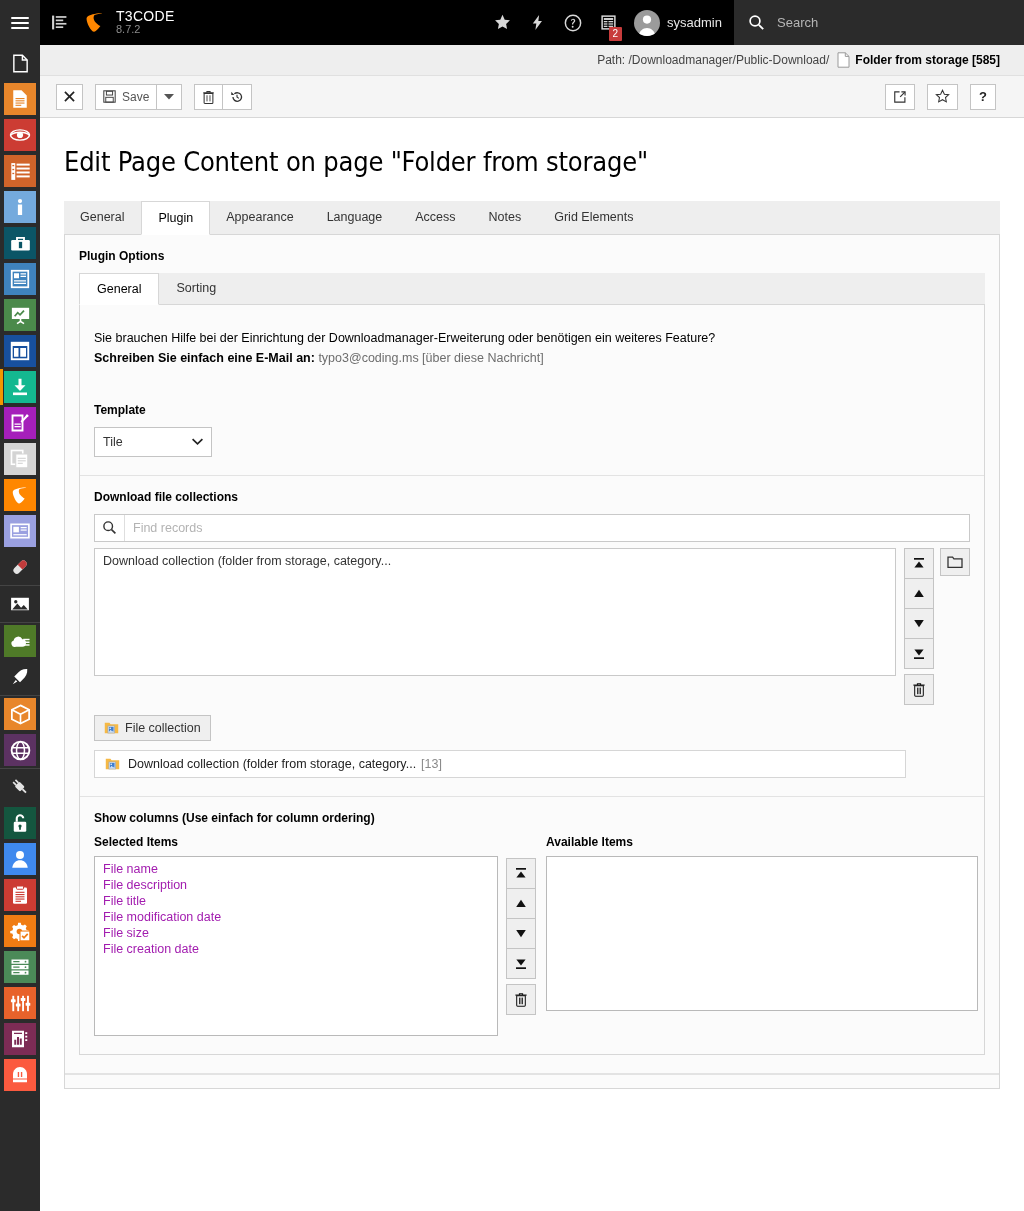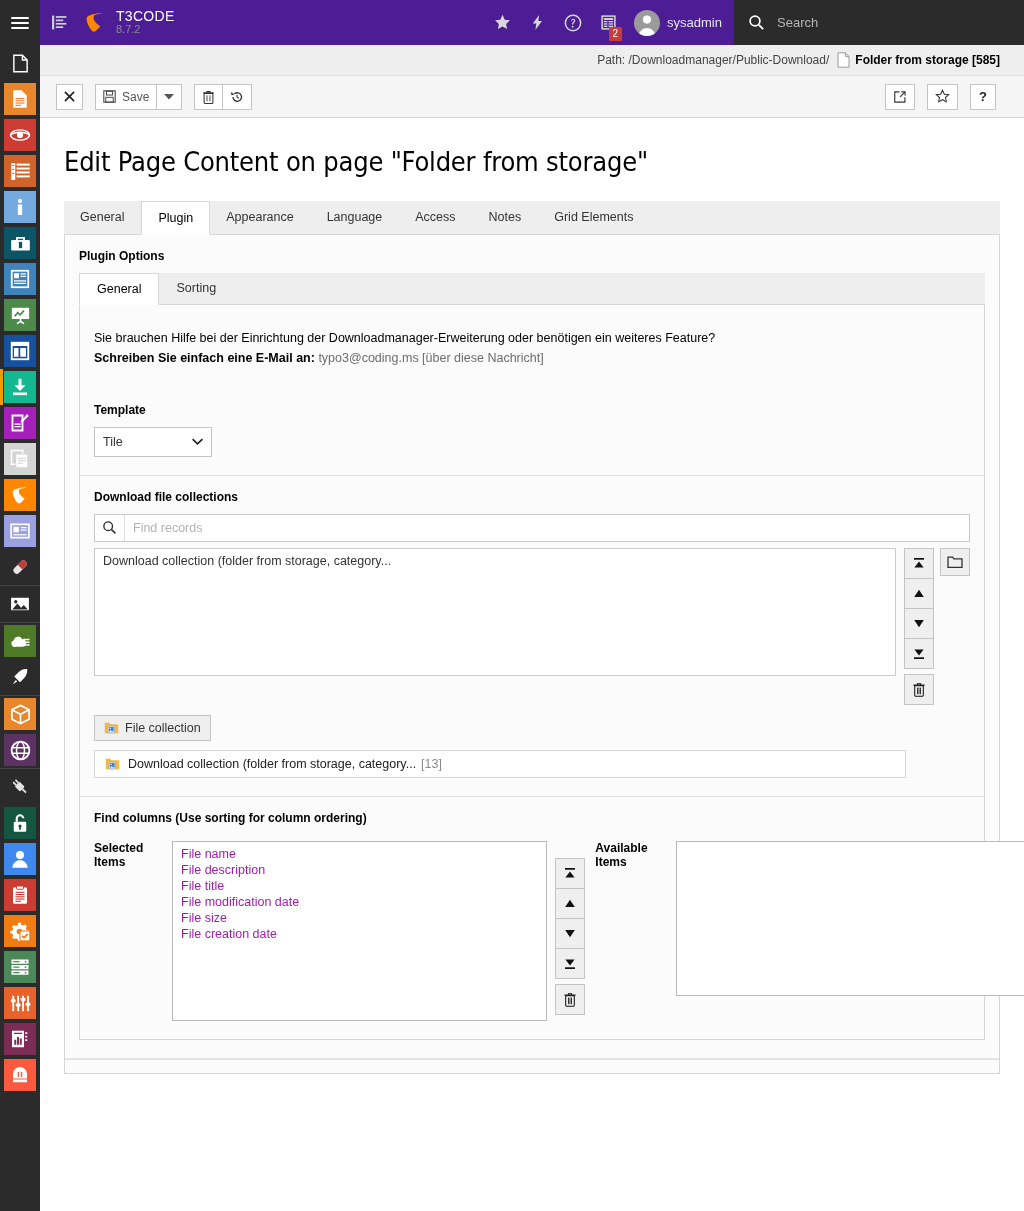--- a/index.html
+++ b/index.html
@@ -23,21 +23,21 @@
   #hamburger-zone {
     width: 40px; background: #2b2b2b;
     display: flex; align-items: center; justify-content: center;
     cursor: pointer;
   }
   .burger-lines { width: 18px; }
   .burger-lines span {
     display: block; height: 2px; background: #fff; margin: 3px 0; border-radius: 1px;
   }
   #topbar-main {
-    flex: 1; display: flex; align-items: center; background: #4c1d95;
+    flex: 1; display: flex; align-items: center; background: #000000;
     position: relative;
   }
   .tb-icon-btn {
     width: 38px; height: 45px; display: flex; align-items: center; justify-content: center;
     cursor: pointer; color: #d2d2d2;
   }
   #logo-block { display: flex; align-items: center; margin-left: 4px; }
   #logo-mark { margin-right: 8px; display:flex; align-items:center;}
   #logo-text { line-height: 1.05; }
   #logo-title { color: #fff; font-size: 14px; font-weight: 400; letter-spacing: .3px;}
@@ -229,21 +229,21 @@
   .fc-record {
     margin-top: 9px; border: 1px solid #d6d6d6; background: #fff;
     height: 28px; display: flex; align-items: center; padding: 0 10px;
     font-size: 12.5px; color: #222; width: 812px;
   }
   .fc-record .fi { margin-right: 8px; display: flex; }
   .fc-record .uid { color: #8a8a8a; margin-left: 5px; }
 
   
   .dual { display: flex; margin-top: 8px; }
-  .dual-col { display: flex; flex-direction: row; margin-top: 6px; }
+  .dual-col { display: flex; flex-direction: column; }
   .dual-label { font-weight: bold; font-size: 12px; margin-bottom: 7px; }
   .ms {
     border: 1px solid #b9b9b9; background: #fff; width: 404px; height: 180px;
     padding: 4px 0; overflow: hidden;
   }
   .ms.avail { width: 432px; height: 155px; }
   .ms .opt { padding: 1px 8px; font-size: 12.5px; color: #a21caf; cursor: pointer; }
   .dual-ctrls { margin: 0 10px 0 8px; display: flex; flex-direction: column; padding-top: 23px;}
 
   .bottom-pad { height: 14px; background: #fbfbfb; border-top: 1px solid #e3e3e3; }
@@ -879,21 +879,21 @@
                   <circle cx="6.6" cy="7.8" r=".8" fill="#fff"></circle>
                   <path d="M5.1 11.9l2-2.6 1.6 1.9 1.1-1.1 .5 1.8z" fill="#cfe0f5"></path>
                 </svg>
               </span>
               <span>Download collection (folder from storage, category...</span>
               <span class="uid">[13]</span>
             </div>
           </div>
 
           <div class="section">
-            <div class="sec-label">Find columns (Use sorting for column ordering)</div>
+            <div class="sec-label">Show columns (Use einfach for column ordering)</div>
 
             <div class="dual">
               <div class="dual-col">
                 <div class="dual-label">Selected Items</div>
                 <div class="ms" id="selected-items-list">
                     <div class="opt">File name</div>
                     <div class="opt">File description</div>
                     <div class="opt">File title</div>
                     <div class="opt">File modification date</div>
                     <div class="opt">File size</div>

